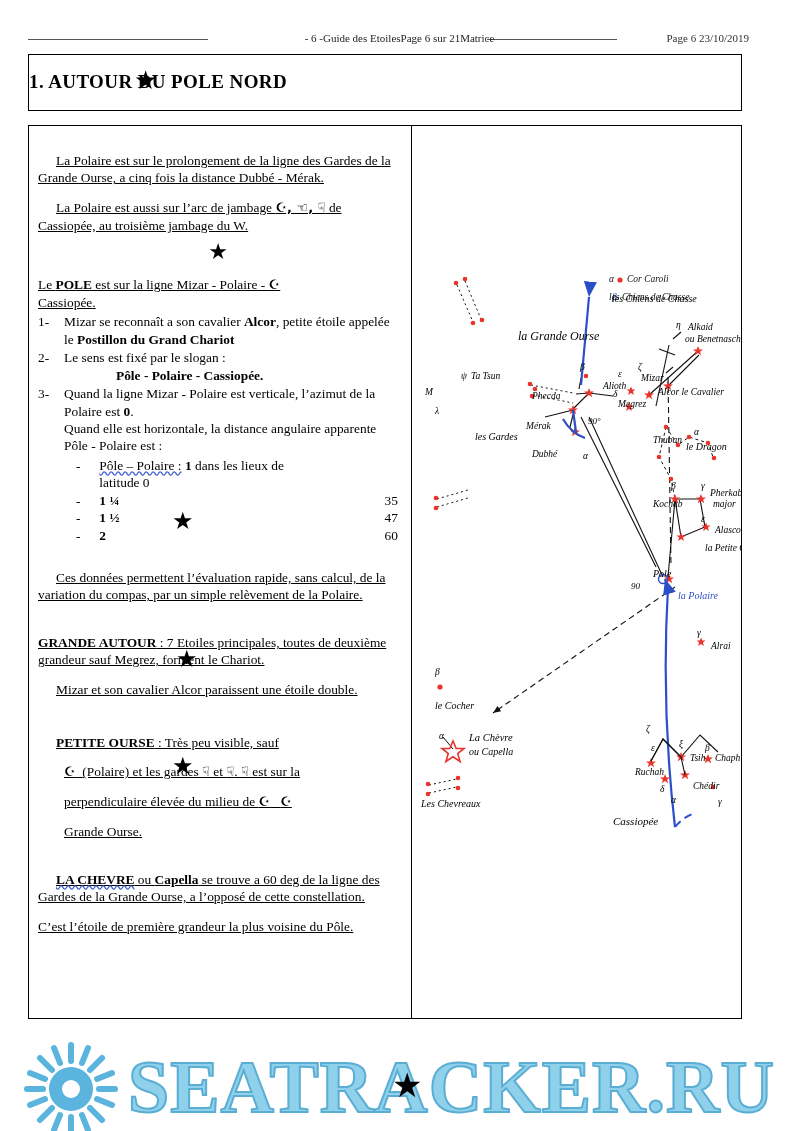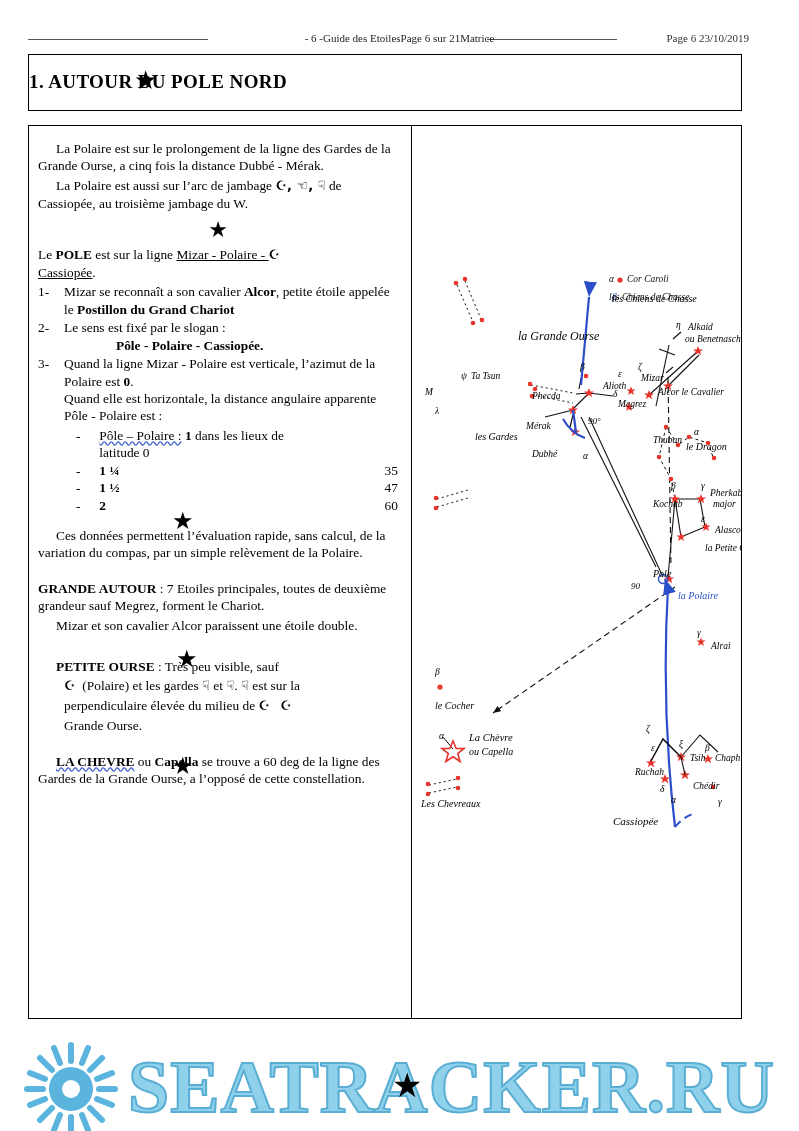--- a/index.html
+++ b/index.html
@@ -103,21 +103,22 @@
   
   .text-col {
     position: absolute;
     left: 38px;
     top: 128px;
     width: 360px;
     font-size: 13.4px;
     line-height: 1.30;
   }
   .text-col p {
-    margin: 0 0 2px 0;
+    margin: 12px 0 2px 0;
+    text-decoration: underline;
   }
   .indent { text-indent: 18px; }
   .b { font-weight: bold; }
   .u { text-decoration: underline; }
   .wavy { text-decoration: underline wavy #3a5fcd; }
   .center-star {
     text-align: center;
     font-size: 22px;
     line-height: 24px;
     margin: 6px 0 4px 0;
@@ -294,20 +295,21 @@
     <div class="gap"></div>
     <div class="gap"></div>
     <p class="indent"><span class="section-head">PETITE OURSE</span><span> : Très peu visible, sauf</span></p>
     <p class="sub"><span class="glyph b">☪</span>&nbsp;&nbsp;<span>(Polaire) et les gardes </span><span class="glyph b">☟</span><span> et </span><span class="glyph b">☟</span><span>. </span><span class="glyph b">☟</span><span> est sur la</span></p>
     <p class="sub"><span>perpendiculaire élevée du milieu de </span><span class="glyph b">☪</span>&nbsp;&nbsp;&nbsp;<span class="glyph b">☪</span></p>
     <p class="sub">Grande Ourse.</p>
 
     <div class="gap"></div>
     <div class="gap-s"></div>
     <p class="indent"><span class="section-head wavy">LA CHEVRE</span><span> ou </span><span class="b">Capella</span><span> se trouve a 60 deg de la ligne des Gardes de la Grande Ourse, a l’opposé de cette constellation.</span></p>
+    <p>C’est l’étoile de première grandeur la plus voisine du Pôle.</p>
   </div>
 
   <div class="star-float-1">★</div>
   <div class="star-float-2">★</div>
   <div class="star-float-3">★</div>
 
   <div class="chart">
     <svg width="328" height="890" viewBox="0 0 328 890" xmlns="http://www.w3.org/2000/svg" font-family="Liberation Serif, serif">
       <defs>
         <marker id="ah" markerWidth="9" markerHeight="9" refX="7" refY="3" orient="auto">

